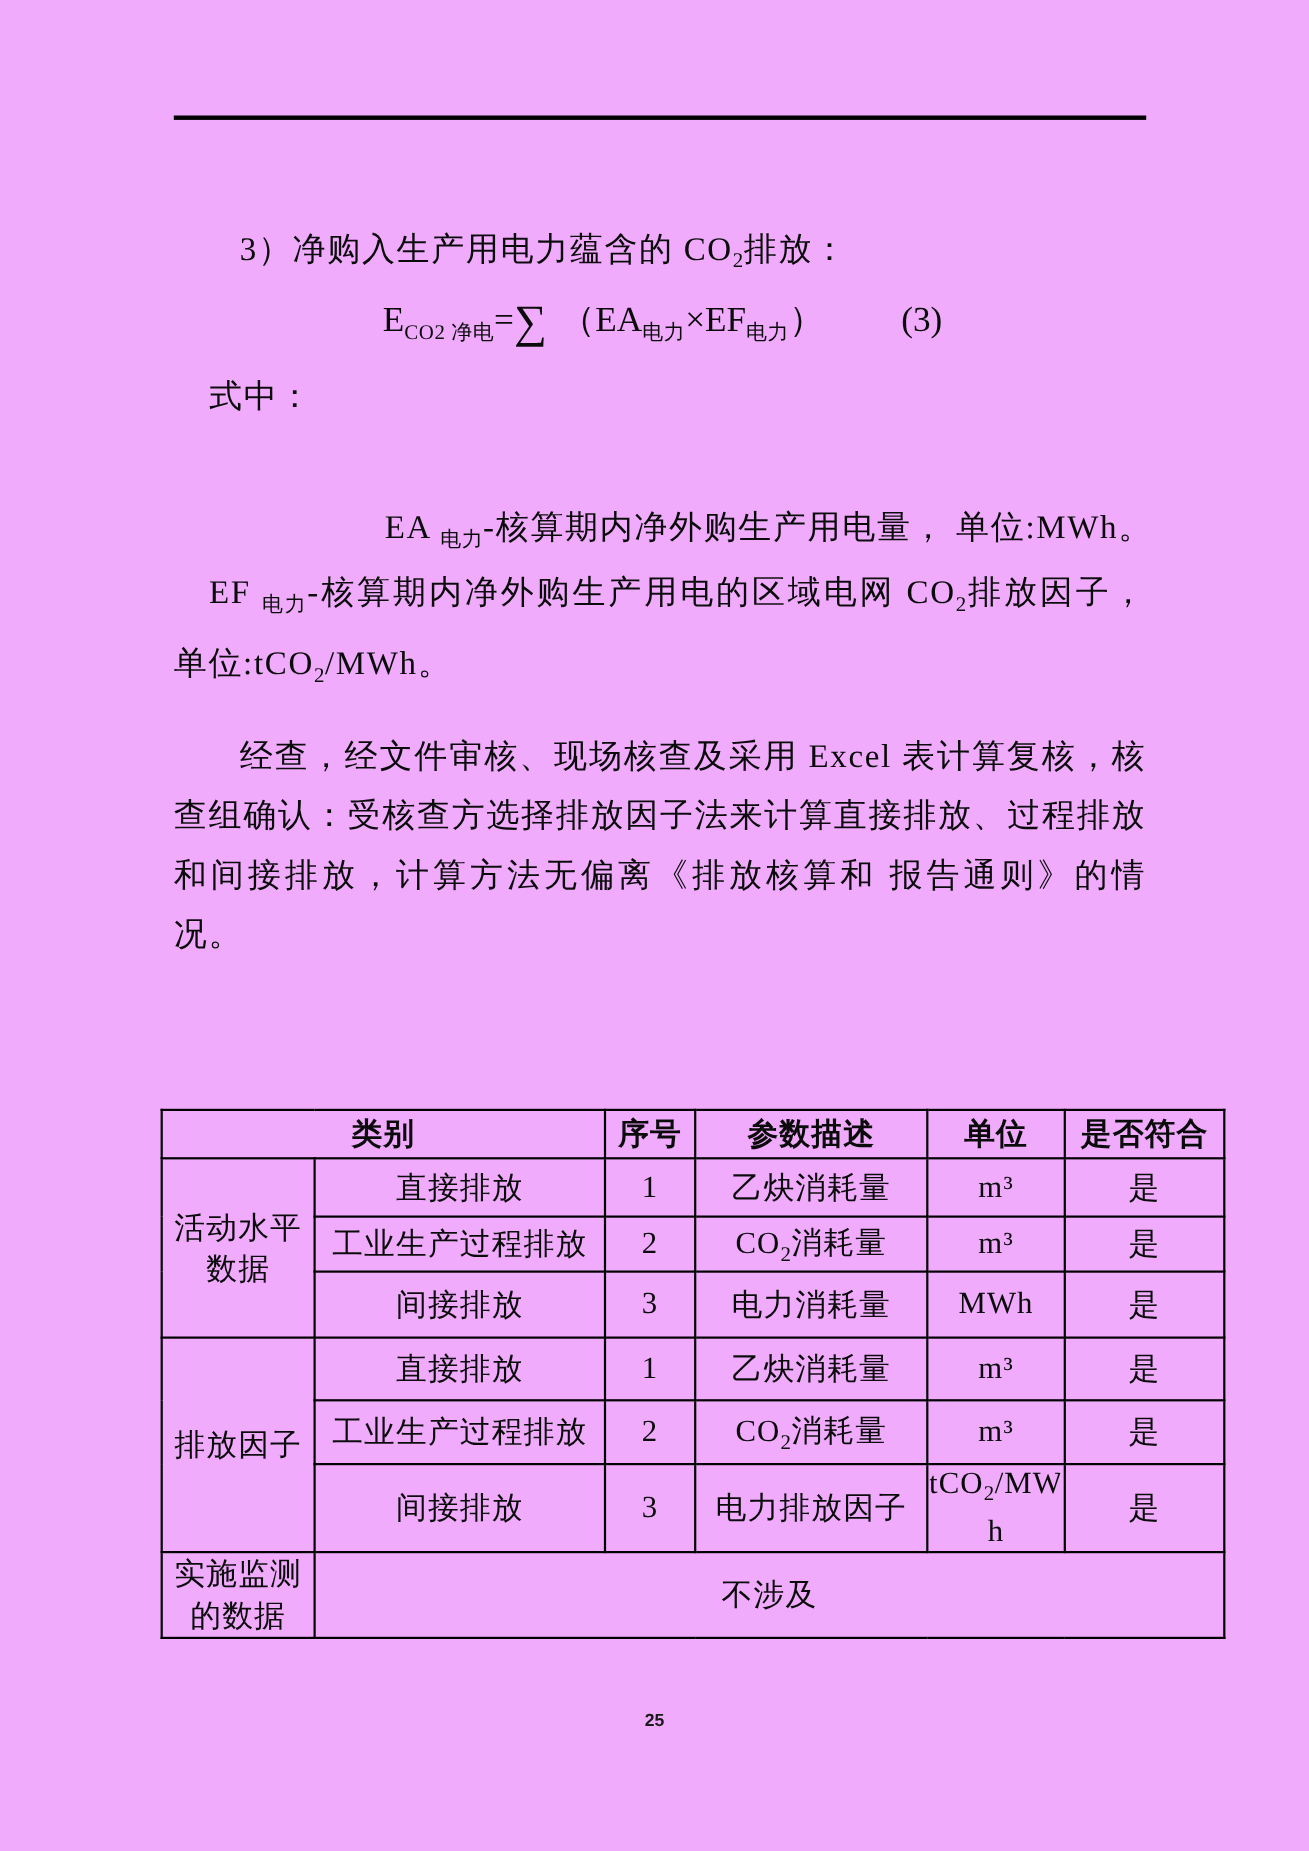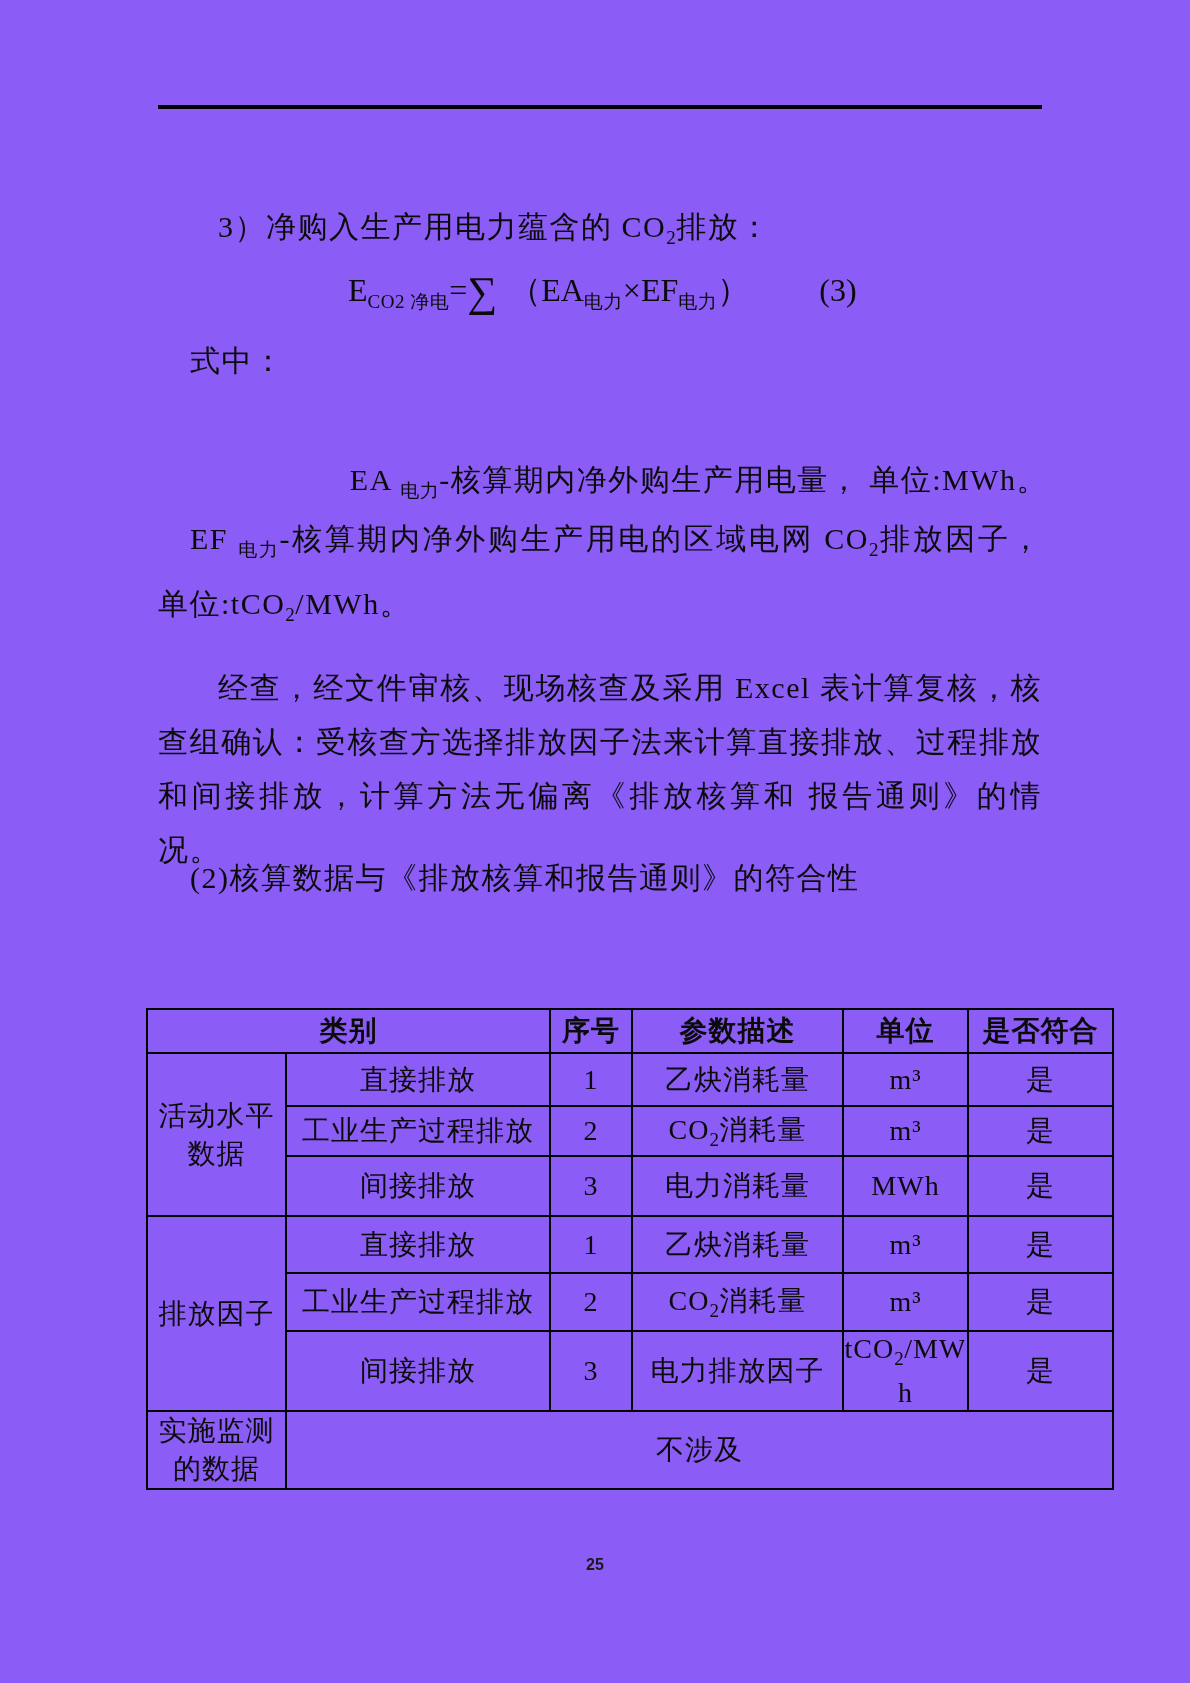--- a/index.html
+++ b/index.html
@@ -1,20 +1,20 @@
 <!DOCTYPE html>
 <html><head>
 <meta charset="utf-8">
 <style>
   html,body { margin:0; padding:0; background:#e8e8e8; }
   .page {
     position:relative;
     width:1190px; height:1683px;
     margin:0 auto;
-    background:#8b5cf6;
+    background:#f0abfc;
     font-family:"Liberation Serif","DejaVu Serif",serif;
     color:#0b0b0b;
     overflow:hidden;
   }
   .rule {
     position:absolute; left:158px; top:105px;
     width:884px; height:4px; background:#000;
   }
   .textline {
     position:absolute; left:158px; width:890px;
@@ -85,21 +85,20 @@
 
   <div class="textline indent1" style="top:330px;">式中：</div>
 
 
   <div class="textline indent1" style="top:449px;text-align:right;"><span>EA </span><span class="sub">电力</span><span>-核算期内净外购生产用电量， 单位:MWh。</span></div>
 
   <div class="para indent1" style="top:512px;"><span>EF </span><span class="sub">电力</span><span>-核算期内净外购生产用电的区域电网 CO</span><span class="sub">2</span><span>排放因子，单位:tCO</span><span class="sub">2</span><span>/MWh。</span></div>
 
   <div class="para indent2" style="top:661px;">经查，经文件审核、现场核查及采用 Excel 表计算复核，核查组确认：受核查方选择排放因子法来计算直接排放、过程排放和间接排放，计算方法无偏离《排放核算和 报告通则》的情况。</div>
 
-  <div class="textline indent1" style="top:847px;">(2)核算数据与《排放核算和报告通则》的符合性</div>
 
 
   <table class="conform">
     <colgroup>
       <col style="width:139px">
         <col style="width:264px">
         <col style="width:82px">
       <col style="width:211px">
         <col style="width:125px">
         <col style="width:145px">

